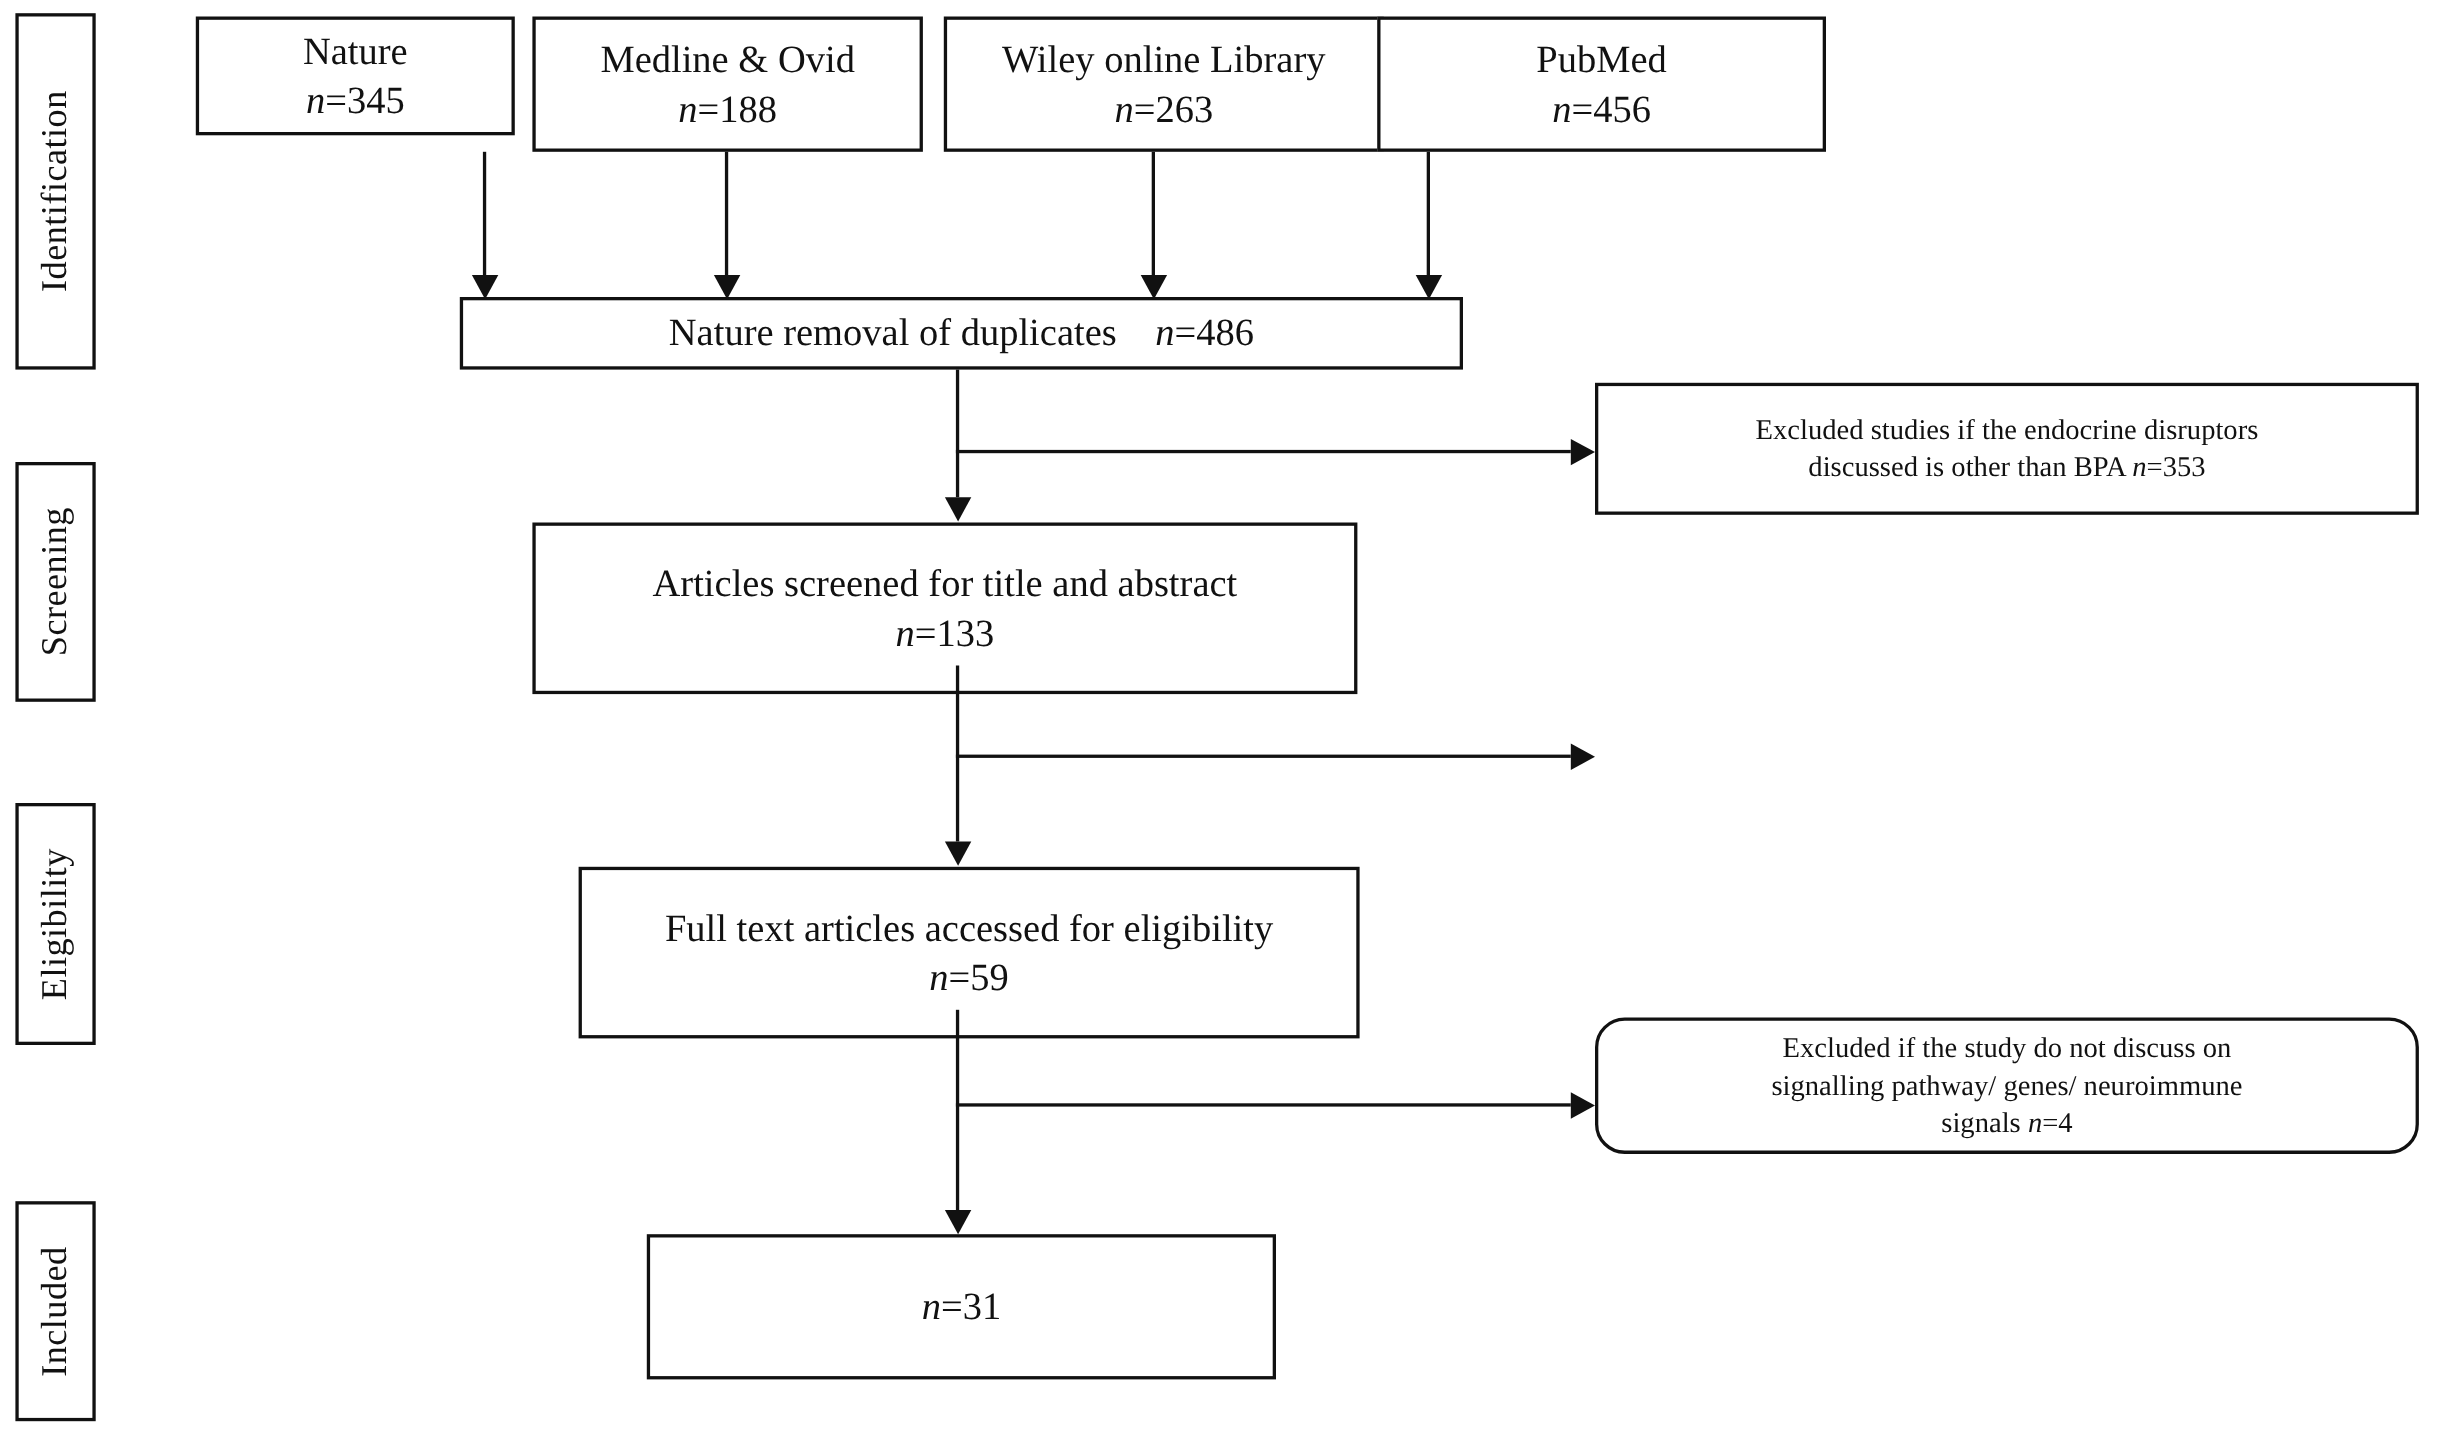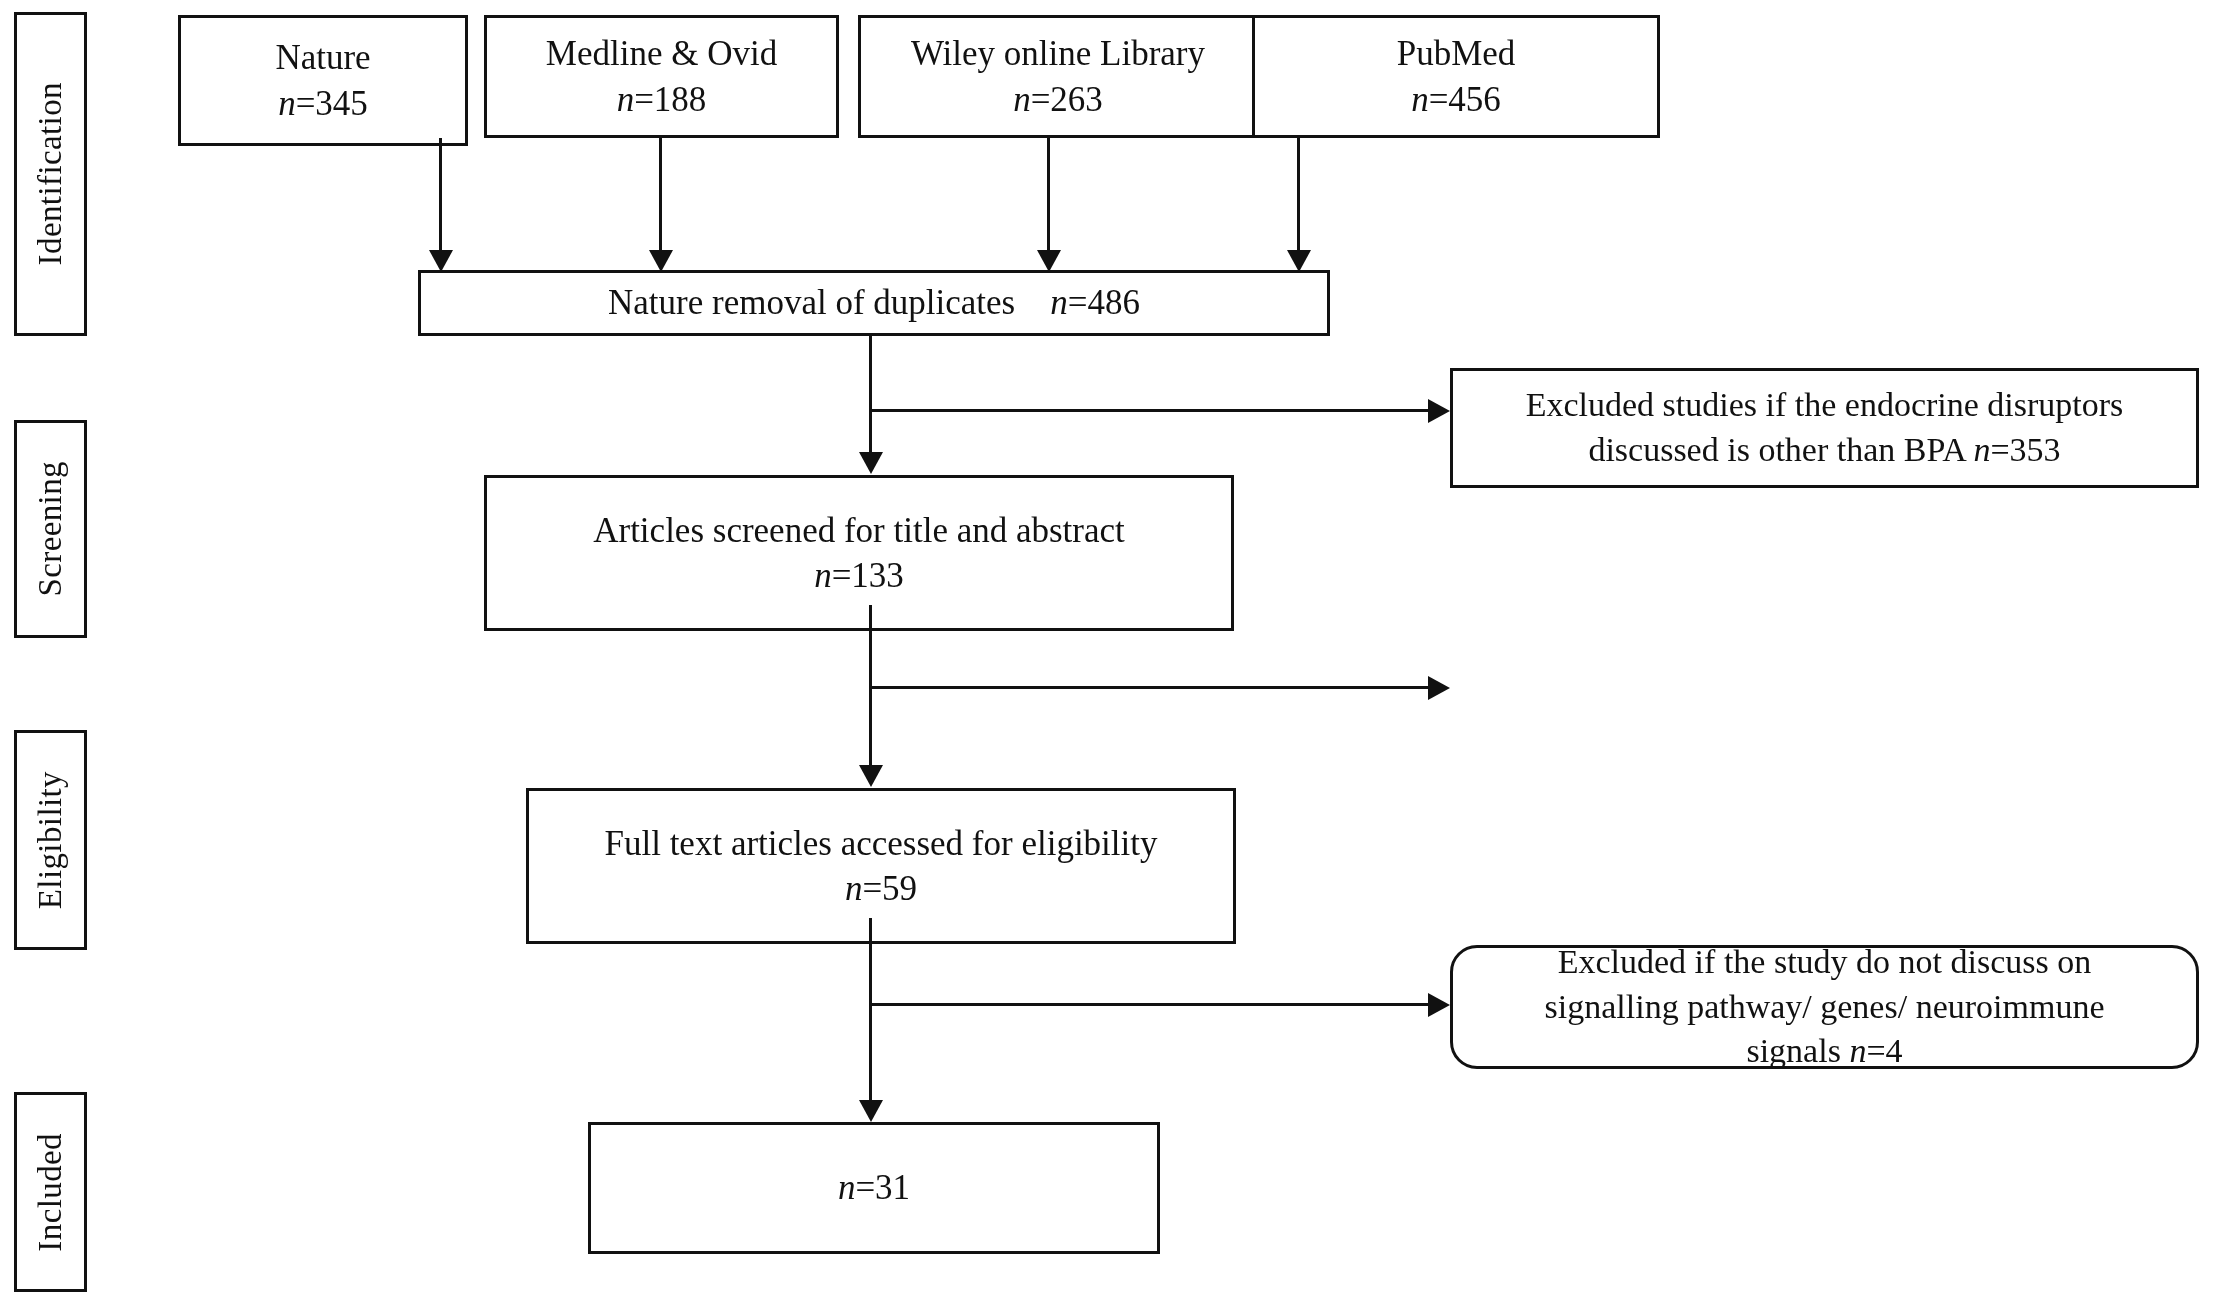--- a/index.html
+++ b/index.html
@@ -60,21 +60,21 @@
     display: block;
   }
   .nitalic {
     font-style: italic;
   }
 
   
   .source-box { font-size: 35px; }
 
   
-  .exclusion-box { font-size: 34px; line-height: 1.32; margin-top: 20px; }
+  .exclusion-box { font-size: 26px; line-height: 1.32; }
 
   
   .v-line {
     position: absolute;
     width: 3px;
     background: #111111;
   }
   .h-line {
     position: absolute;
     height: 3px;
@@ -113,21 +113,21 @@
   </div>
 
   <div class="phase-box" style="left:14px; top:730px; width:73px; height:220px;">
     <span class="phase-label">Eligibility</span>
   </div>
 
   <div class="phase-box" style="left:14px; top:1092px; width:73px; height:200px;">
     <span class="phase-label">Included</span>
   </div>
 
-  <div class="flow-box source-box" style="left:178px; top:15px; width:290px; height:131px;">
+  <div class="flow-box source-box" style="left:178px; top:15px; width:290px; height:108px;">
     <span class="line">Nature</span>
     <span class="line"><span class="nitalic">n</span><span>=345</span></span>
   </div>
 
   <div class="flow-box source-box" style="left:484px; top:15px; width:355px; height:123px;">
     <span class="line">Medline &amp; Ovid</span>
     <span class="line"><span class="nitalic">n</span><span>=188</span></span>
   </div>
 
   <div class="flow-box source-box" style="left:858px; top:15px; width:400px; height:123px;">

